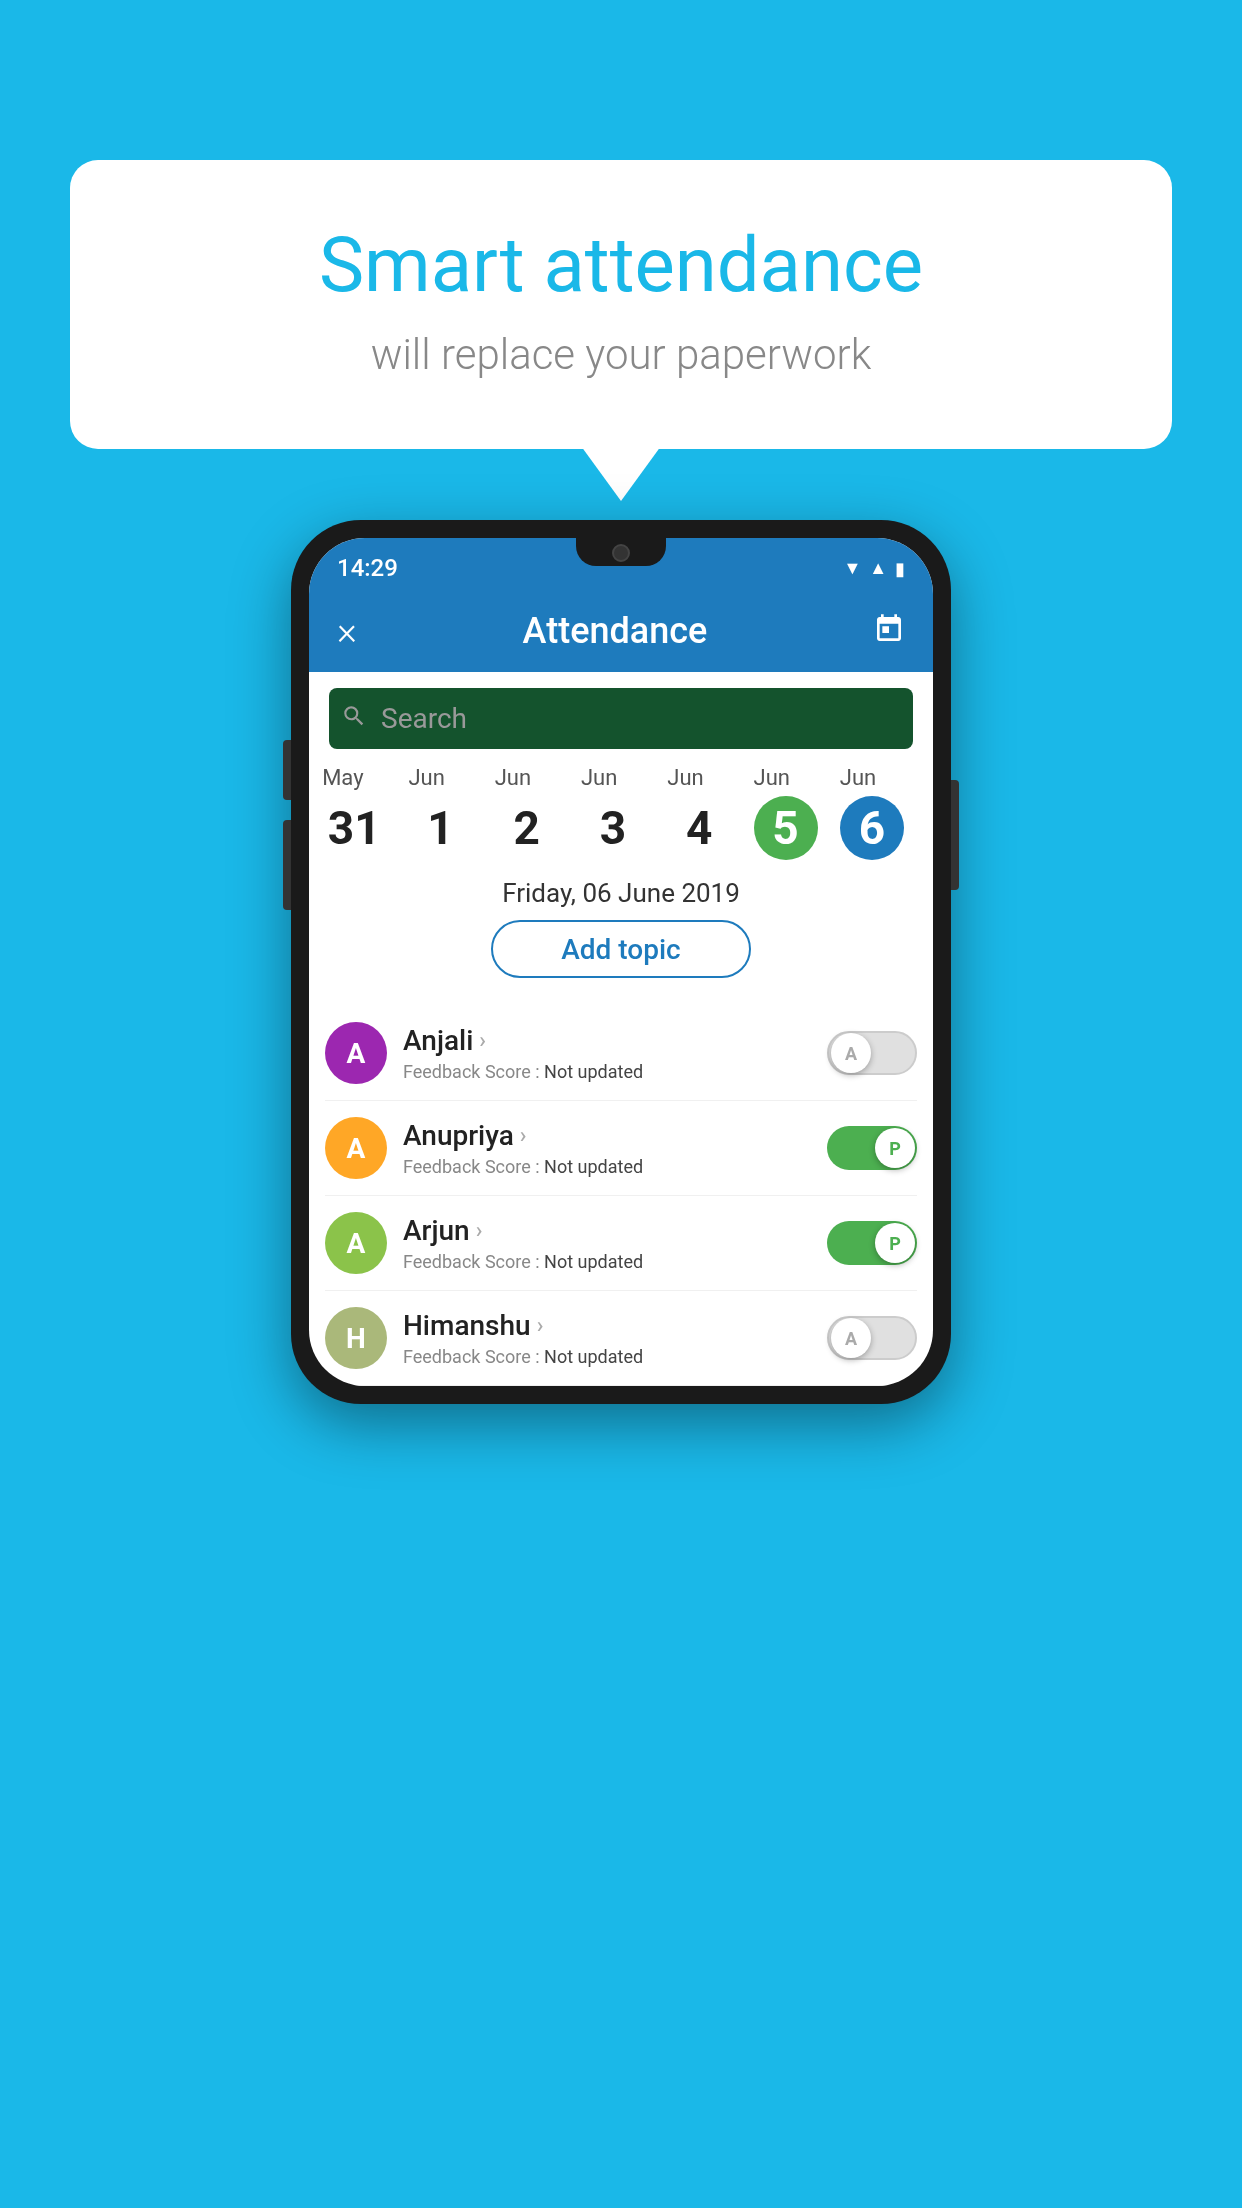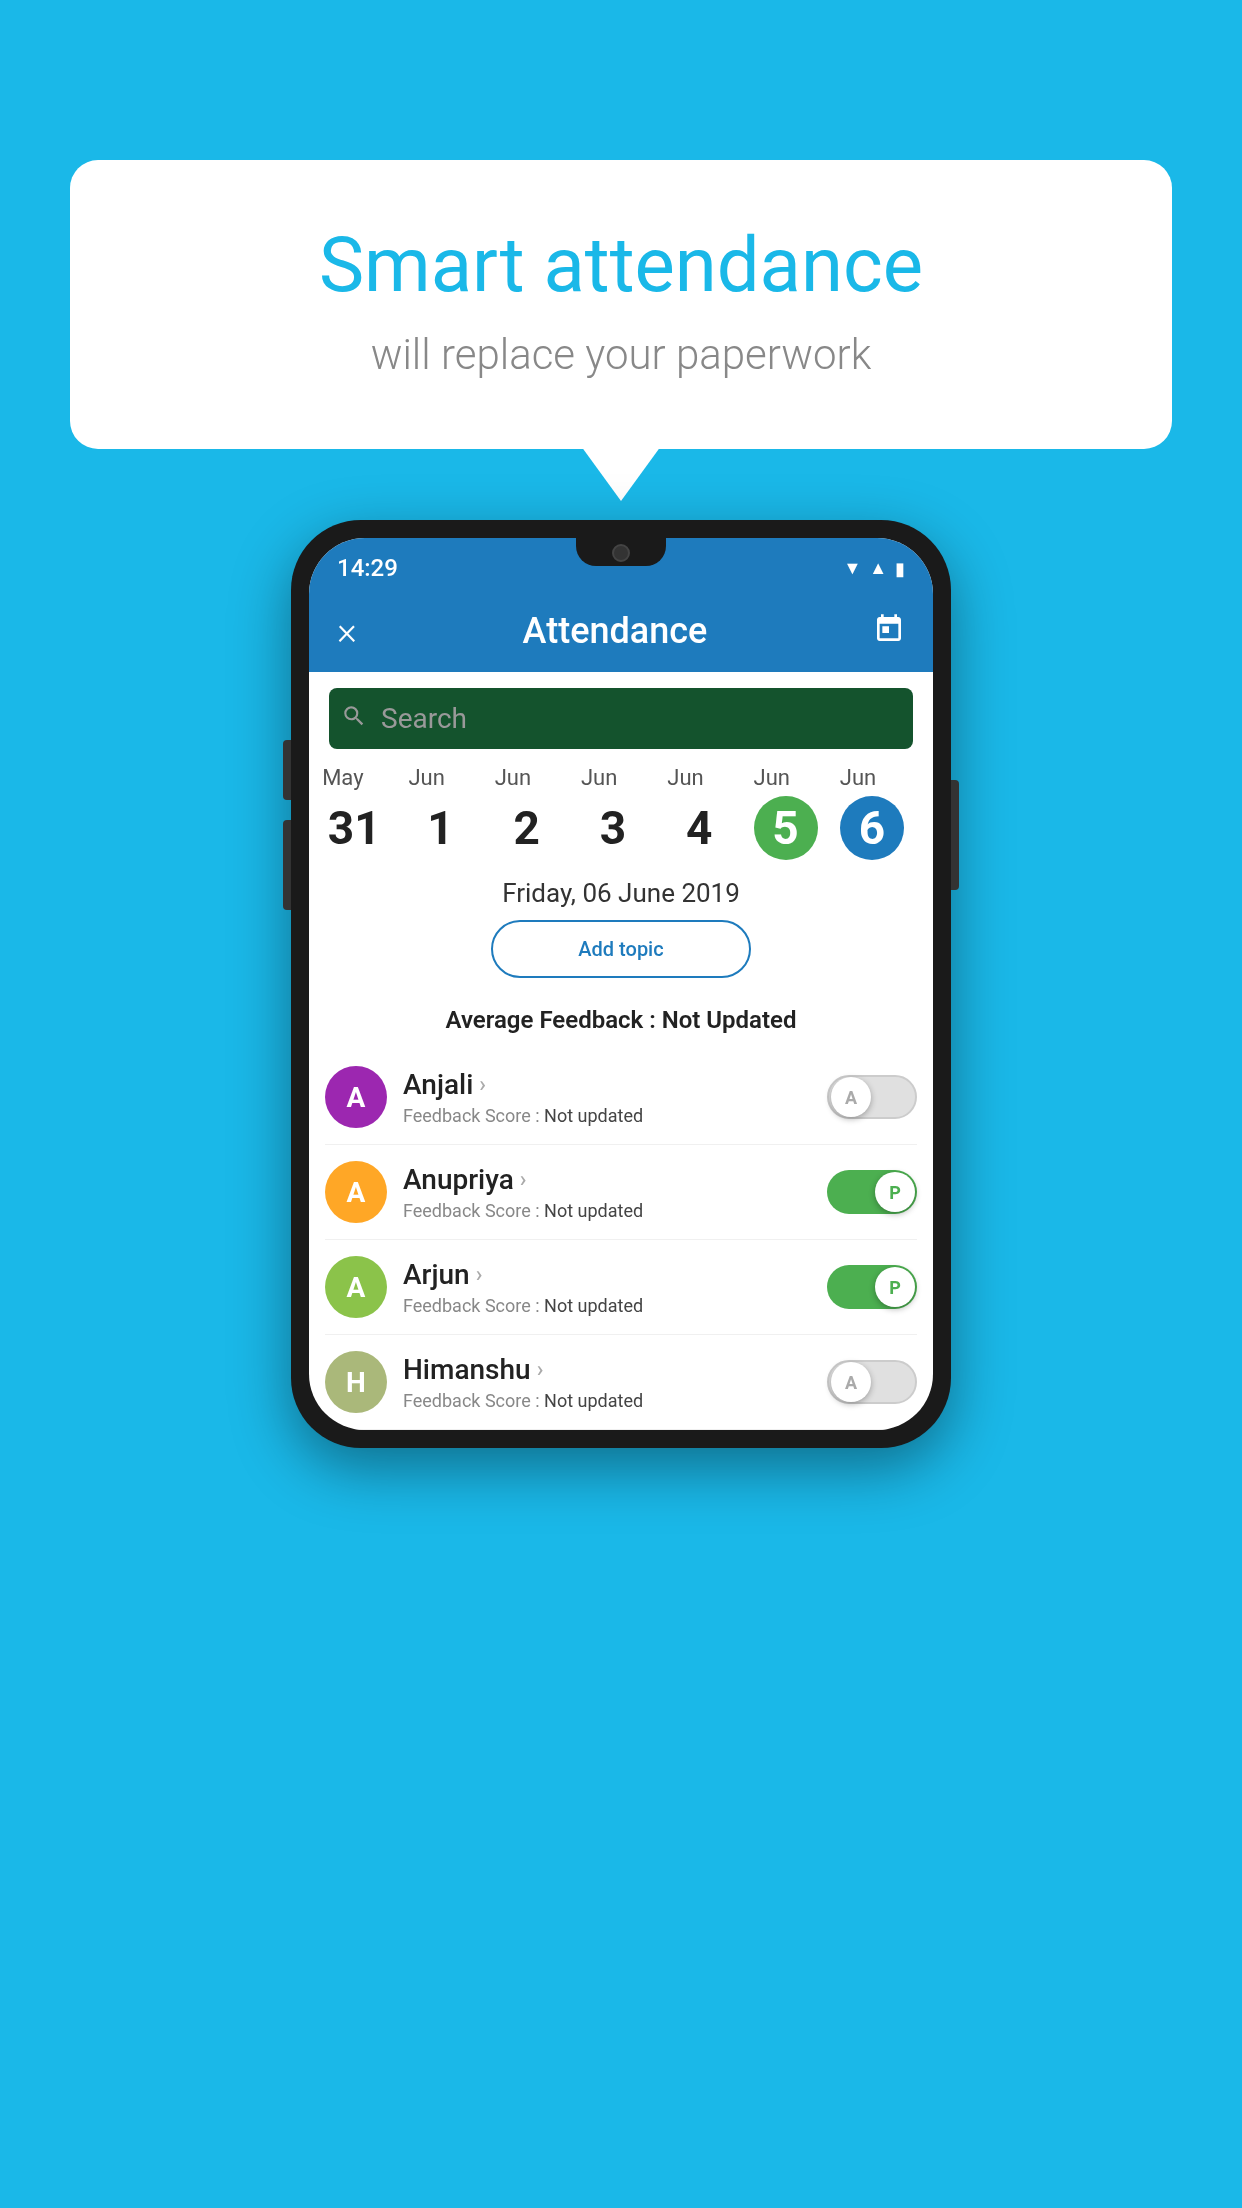--- a/index.html
+++ b/index.html
@@ -256,21 +256,21 @@
       width: 260px;
       height: 58px;
       border: 2px solid #1e7bbd;
       border-radius: 30px;
       background: white;
       cursor: pointer;
     }
 
     .add-topic-text {
       color: #1e7bbd;
-      font-size: 20px;
+      font-size: 28px;
       font-weight: 500;
     }
 
     
     .avg-feedback {
       text-align: center;
       font-size: 24px;
       color: #777;
       margin-bottom: 16px;
     }
@@ -468,24 +468,20 @@
         </div>
 
       <div class="date-heading">Friday, 06 June 2019</div>
 
       <div style="display:flex; justify-content:center; margin-bottom:14px;">
         <div class="add-topic-btn">
           <span class="add-topic-text">Add topic</span>
         </div>
       </div>
 
-      <div class="avg-feedback">
-        <span>Average Feedback :</span>
-        <span>Not Updated</span>
-      </div>
 
       <div class="student-list" id="student-list">
       <div class="student-item">
             <div class="student-avatar" style="background: rgb(156, 39, 176);">A</div>
             <div class="student-info">
               <div class="student-name">Anjali <span class="chevron">›</span></div>
               <div class="student-feedback">Feedback Score : <span>Not updated</span></div>
             </div>
             <div class="toggle-switch off">
               <div class="toggle-knob">A</div>

